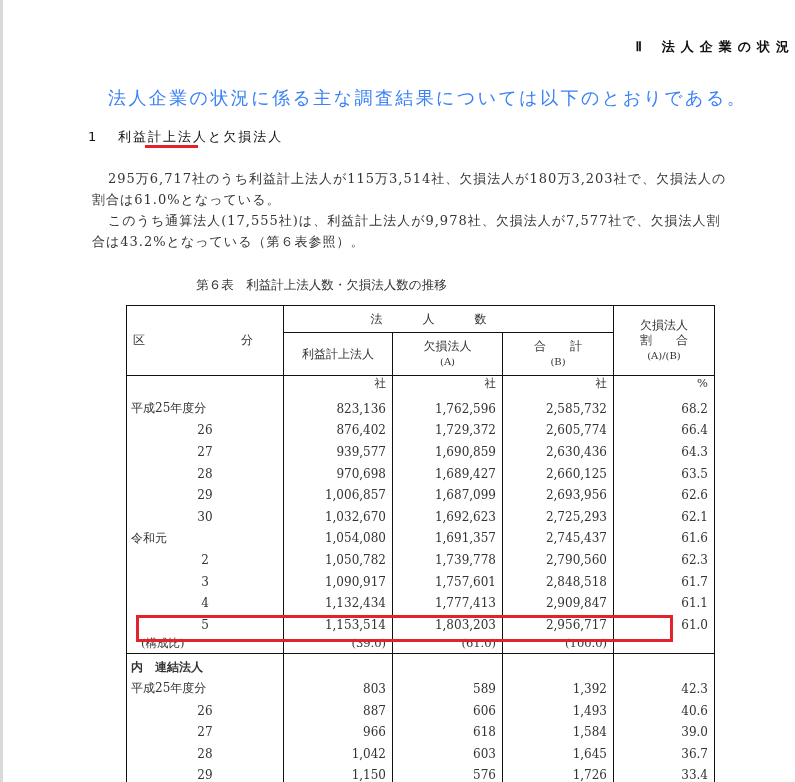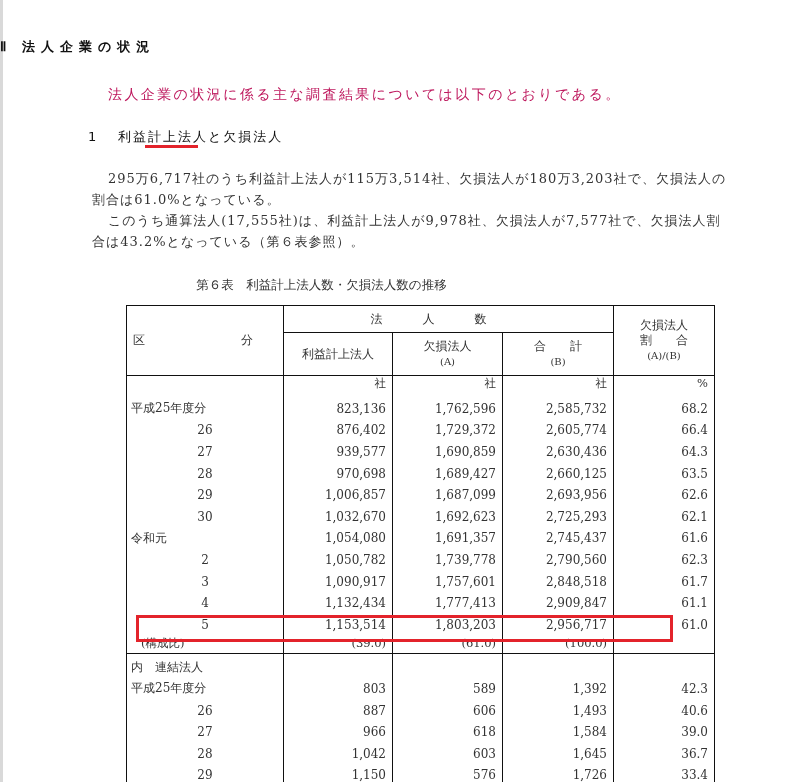--- a/index.html
+++ b/index.html
@@ -9,26 +9,26 @@
       font-family: "DejaVu Serif", "Liberation Serif", serif;
       color: #222;
       position: relative;
     }
     .left-strip {
       position: absolute; left: 0; top: 0; width: 3px; height: 782px;
       background: #d9d9d9;
     }
     .section-title {
       position: absolute; top: 38px; left: 0; width: 795px;
-      text-align: left; font-family: Liberation Sans, sans-serif;
+      text-align: right; font-family: Liberation Mono, monospace;
       font-weight: bold; font-size: 13px; letter-spacing: 6px; color: #111;
     }
     .intro {
       position: absolute; top: 86px; left: 108px;
-      font-size: 14px; letter-spacing: 2.4px; color: #be185d;
+      font-size: 18px; letter-spacing: 2.4px; color: #3b82f6;
     }
     .subsection {
       position: absolute; top: 128px; left: 88px;
       font-family: "DejaVu Sans", sans-serif; font-size: 13px; color: #111;
       letter-spacing: 2px;
     }
     .subsection .num { display: inline-block; width: 30px; }
     .subsection .underlined { position: relative; }
     .red-underline {
       position: absolute; left: 145px; top: 145px; width: 53px; height: 3px;
@@ -208,21 +208,21 @@
         <td>61.0</td>
       </tr>
     <tr class="comp-row">
         <td class="label">(構成比)</td>
         <td>(39.0)</td>
         <td>(61.0)</td>
         <td>(100.0)</td>
         <td></td>
       </tr>
     <tr class="row group-sep">
-        <td class="label left" style="padding-top:3px;">内　連結法人</td>
+        <td class="label left" style="padding-top:3px;font-weight:bold;">内　連結法人</td>
         <td></td>
         <td></td>
         <td></td>
         <td></td>
       </tr>
     <tr class="row">
         <td class="label left">平成25年度分</td>
         <td>803</td>
         <td>589</td>
         <td>1,392</td>

